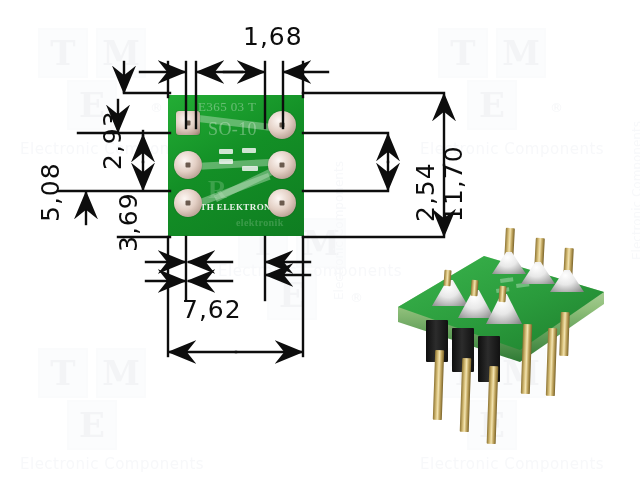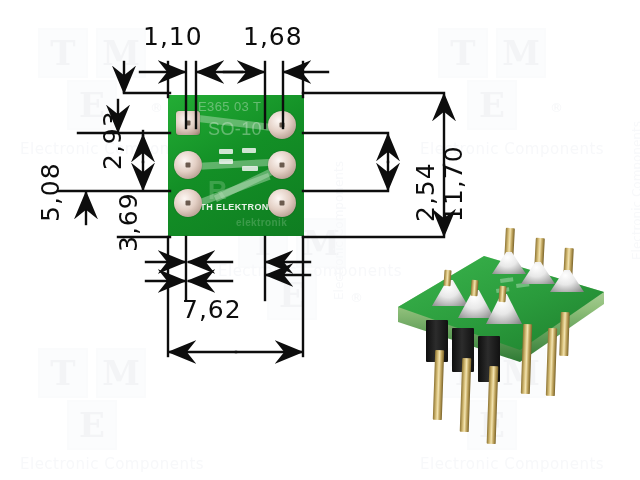--- a/index.html
+++ b/index.html
@@ -39,21 +39,21 @@
       background:linear-gradient(150deg,#23ad35 0%,#138f26 45%,#0f7d21 100%);}
   .pad{position:absolute;border-radius:50%;
       background:radial-gradient(circle at 38% 34%,#fdf7f3 0%,#e3cfc4 45%,#b9a093 78%,#8d7466 100%);
       box-shadow:0 0 1px rgba(0,0,0,.55);}
   .pad.sq{border-radius:3px;}
   .pad .hole{position:absolute;left:50%;top:50%;width:5px;height:5px;
       transform:translate(-50%,-50%);background:#6b5a4e;border-radius:1px;}
   .trace{position:absolute;background:rgba(190,225,190,.45);}
   .silk{position:absolute;color:#e8f2e8;font-size:9px;font-weight:700;
       letter-spacing:.4px;white-space:nowrap;
-      font-family:Liberation Sans, sans-serif;}
+      font-family:Liberation Serif, serif;}
   .silk.faint{color:rgba(225,240,225,.38);font-weight:400;}
   .silk.ghost{color:rgba(210,235,210,.22);}
 
   
   #photo{position:absolute;left:392px;top:232px;width:244px;height:212px;}
   .pin{position:absolute;border-radius:1px;
      background:linear-gradient(90deg,#8d7433 0%,#d8c07a 32%,#f2e3b0 50%,#c1a65f 72%,#7a6329 100%);}
   .spacer{position:absolute;background:linear-gradient(90deg,#0e0e0e,#2c2c2c 45%,#111);border-radius:1px;}
   .post{position:absolute;
      background:radial-gradient(ellipse at 45% 25%,#ffffff 0%,#e8e8e8 40%,#a9a9a9 75%,#7d7d7d 100%);}
@@ -271,21 +271,20 @@
       <line x1="310" y1="262" x2="267" y2="262" marker-end="url(#ar)"></line>
       <line x1="310" y1="275" x2="267" y2="275" marker-end="url(#ar)"></line>
 
       <line x1="236" y1="352" x2="170" y2="352" marker-end="url(#ar)"></line>
       <line x1="236" y1="352" x2="301" y2="352" marker-end="url(#ar)"></line>
     </g>
   </svg>
 
   <div class="layer">
 
-    <div class="dim" style="left:143px;top:22px;">1,10</div>
     <div class="dim" style="left:243px;top:22px;text-align:right;">1,68</div>
 
     <div class="dim dim-v" style="left:36px;top:222px;">5,08</div>
     <div class="dim dim-v" style="left:98px;top:170px;">2,93</div>
     <div class="dim dim-v" style="left:114px;top:252px;">3,69</div>
 
     <div class="dim dim-v" style="left:411px;top:222px;">2,54</div>
     <div class="dim dim-v" style="left:439px;top:222px;">11,70</div>
 
     <div class="dim" style="left:182px;top:295px;">7,62</div>

